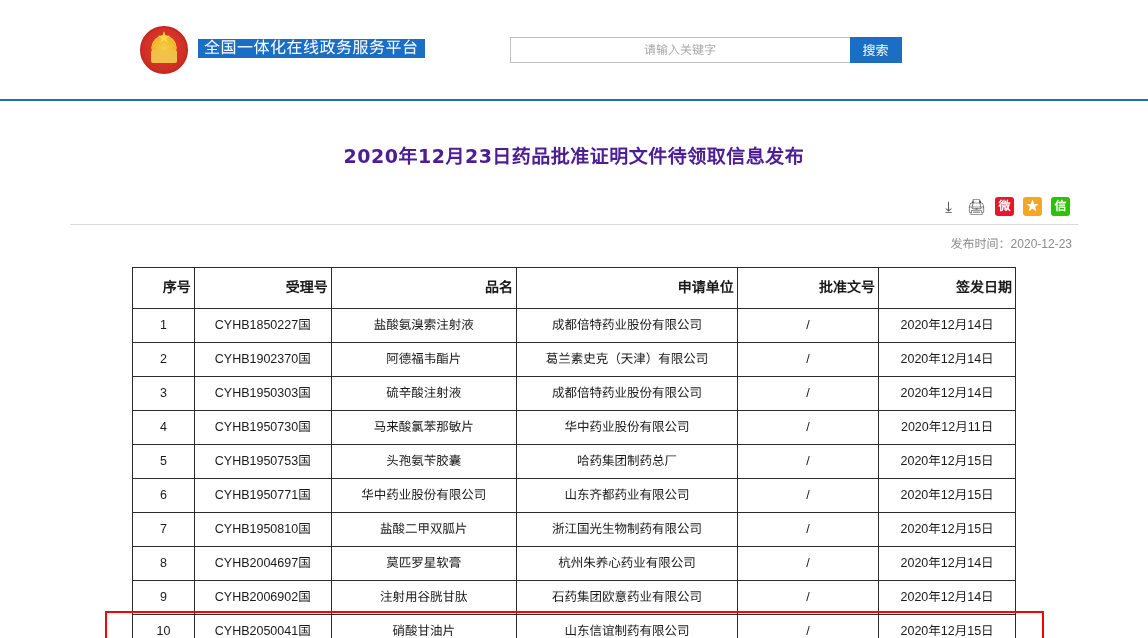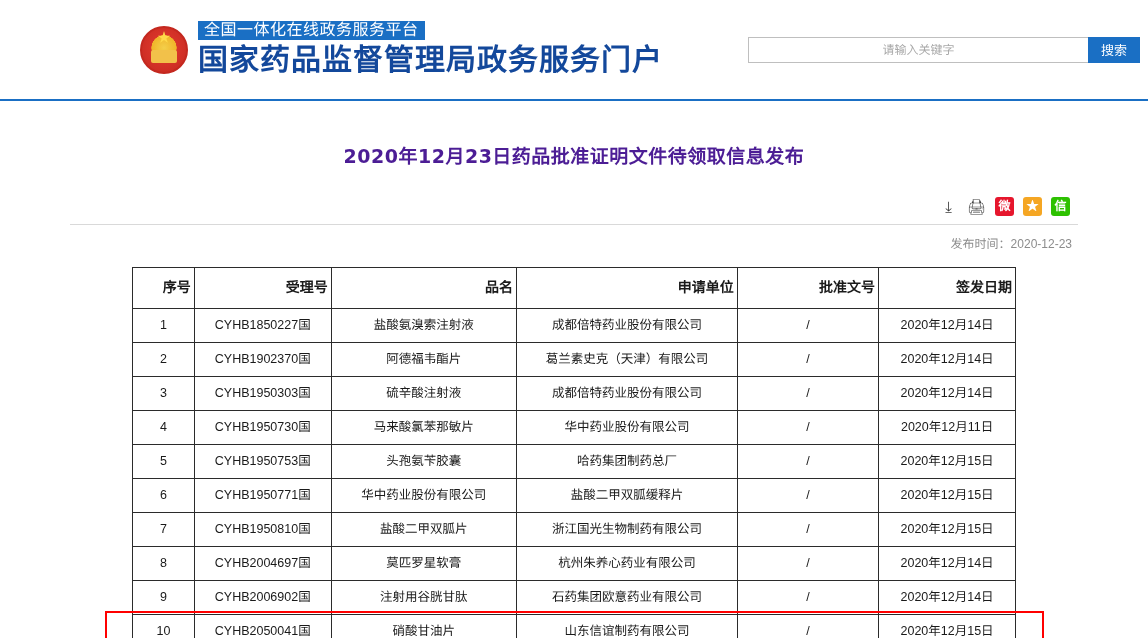--- a/index.html
+++ b/index.html
@@ -216,21 +216,20 @@
     box-sizing: border-box;
   }
 </style>
 </head>
 <body>
 
 <div class="site-header">
   <div class="emblem"></div>
   <div class="brand-block">
     <span class="platform-tag">全国一体化在线政务服务平台</span>
-    <span class="brand-title">国家药品监督管理局政务服务门户</span>
   </div>
   <div class="search-wrap">
     <input class="search-input" type="text" placeholder="请输入关键字" style="">
     <button class="search-button">搜索</button>
   </div>
 </div>
 
 <div class="content">
 
   <h1 class="page-title">2020年12月23日药品批准证明文件待领取信息发布</h1>
@@ -305,21 +304,21 @@
             <td>CYHB1950753国</td>
             <td>头孢氨苄胶囊</td>
             <td>哈药集团制药总厂</td>
             <td>/</td>
             <td>2020年12月15日</td>
           </tr>
           <tr>
             <td>6</td>
             <td>CYHB1950771国</td>
             <td>华中药业股份有限公司</td>
-            <td>盐酸二甲双胍缓释片</td>
+            <td>山东齐都药业有限公司</td>
             <td>/</td>
             <td>2020年12月15日</td>
           </tr>
           <tr>
             <td>7</td>
             <td>CYHB1950810国</td>
             <td>盐酸二甲双胍片</td>
             <td>浙江国光生物制药有限公司</td>
             <td>/</td>
             <td>2020年12月15日</td>

